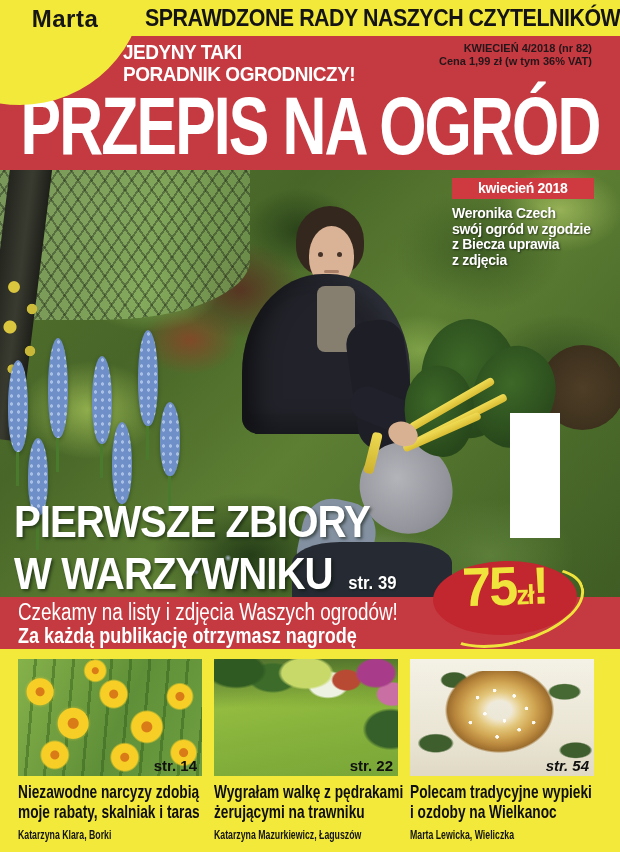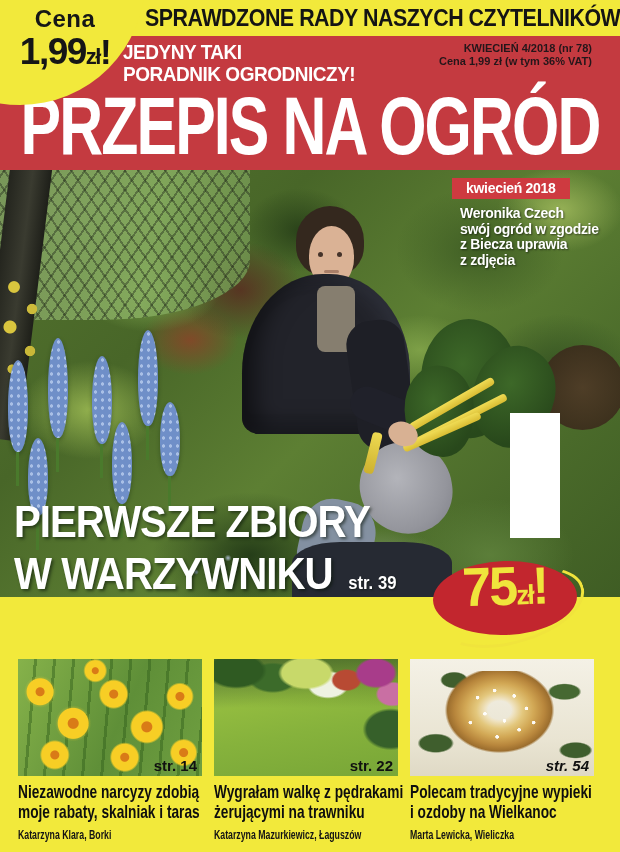--- a/index.html
+++ b/index.html
@@ -116,25 +116,25 @@
   .stalk { position:absolute; height:8px; background:linear-gradient(#f0dc55,#d9bc32); border-radius:4px; }
   .st1 { left:404px; top:230px; width:96px; transform:rotate(-30deg); }
   .st2 { left:408px; top:246px; width:104px; transform:rotate(-27deg); }
   .st3 { left:400px; top:258px; width:84px; transform:rotate(-24deg); }
   .st4 { left:368px; top:262px; width:10px; height:42px; transform:rotate(14deg);
          background:linear-gradient(#eeda52,#cdb12e); }
   .barcode-box { position:absolute; left:510px; top:243px; width:50px; height:125px; background:#fff; }
 
   
   .issue-badge { position:absolute; left:452px; top:8px; background:#ce3a40; color:#fff;
-      font-weight:bold; font-size:14px; padding:2px 14px 3px; letter-spacing:-0.3px; }
+      font-weight:bold; font-size:14px; padding:2px 26px 3px; letter-spacing:-0.3px; }
   .feature-note { position:absolute; left:452px; top:36px; color:#fff; font-weight:bold;
       font-size:14px; line-height:15.5px; letter-spacing:-0.3px;
       text-shadow:1px 1px 2px rgba(0,0,0,.55); }
-  .feature-note span { display:block;margin-left:8px; }
+  .feature-note span { display:block; }
   .headline { position:absolute; left:14px; top:326px; color:#fff; font-weight:bold;
       font-size:41px; line-height:48px; letter-spacing:-1px; white-space:nowrap;
       transform:scale(0.98,1.08); transform-origin:left top;
       text-shadow:2px 2px 3px rgba(10,20,10,.55); }
   .headline .pg { font-size:17px; letter-spacing:0; margin-left:16px; text-shadow:1px 1px 2px rgba(10,20,10,.6); }
 
   
   .promo { position:absolute; left:0; top:597px; width:620px; height:52px; background:#c43a40; z-index:4; }
   .promo .l1 { position:absolute; left:18px; top:2px; color:#fff; font-size:23px; white-space:nowrap;
       transform:scaleX(0.82); transform-origin:left top; }
@@ -214,32 +214,29 @@
   <div class="topstrip">
     <div class="txt">SPRAWDZONE RADY NASZYCH CZYTELNIKÓW!</div>
   </div>
 
   <div class="banner">
     <div class="tagline">
       <span>JEDYNY TAKI</span><br>
       <span>PORADNIK OGRODNICZY!</span>
     </div>
     <div class="issue-info">
-      <span>KWIECIEŃ 4/2018 (nr 78)</span><br>
+      <span>KWIECIEŃ 4/2018 (nr 82)</span><br>
       <span>Cena 1,99 zł (w tym 36% VAT)</span>
     </div>
     <div class="masthead-title">PRZEPIS NA OGRÓD</div>
   </div>
 
   <div class="price-bulge"></div>
   <div class="price-text">
-    <span class="tylko">Cena</span>
-    <div class="price-line">
-      <span class="main">1,99</span><span class="small">zł</span><span class="bang">!</span>
-    </div>
+    <span class="tylko">Marta</span>
   </div>
 
   <div class="photo">
     <div class="fence"></div>
     <div class="post"></div>
     <div class="yarrow"></div>
     <div class="soil"></div>
 
     <div class="bluespike sp1"></div>
     <div class="bluespike sp2"></div>
@@ -278,20 +275,24 @@
       <span>z Biecza uprawia</span>
       <span>z zdjęcia</span>
     </div>
 
     <div class="headline">
       <span>PIERWSZE ZBIORY</span><br>
       <span>W WARZYWNIKU</span><span class="pg">str. 39</span>
     </div>
   </div>
 
+  <div class="promo">
+    <div class="l1">Czekamy na listy i zdjęcia Waszych ogrodów!</div>
+    <div class="l2">Za każdą publikację otrzymasz nagrodę</div>
+  </div>
 
   <div class="prize">
     <div class="ptxt">
       <span class="pa">75</span><span class="pc">zł</span><span class="pb">!</span>
     </div>
   </div>
 
   <div class="bottom">
 
     <div class="teaser t0">

